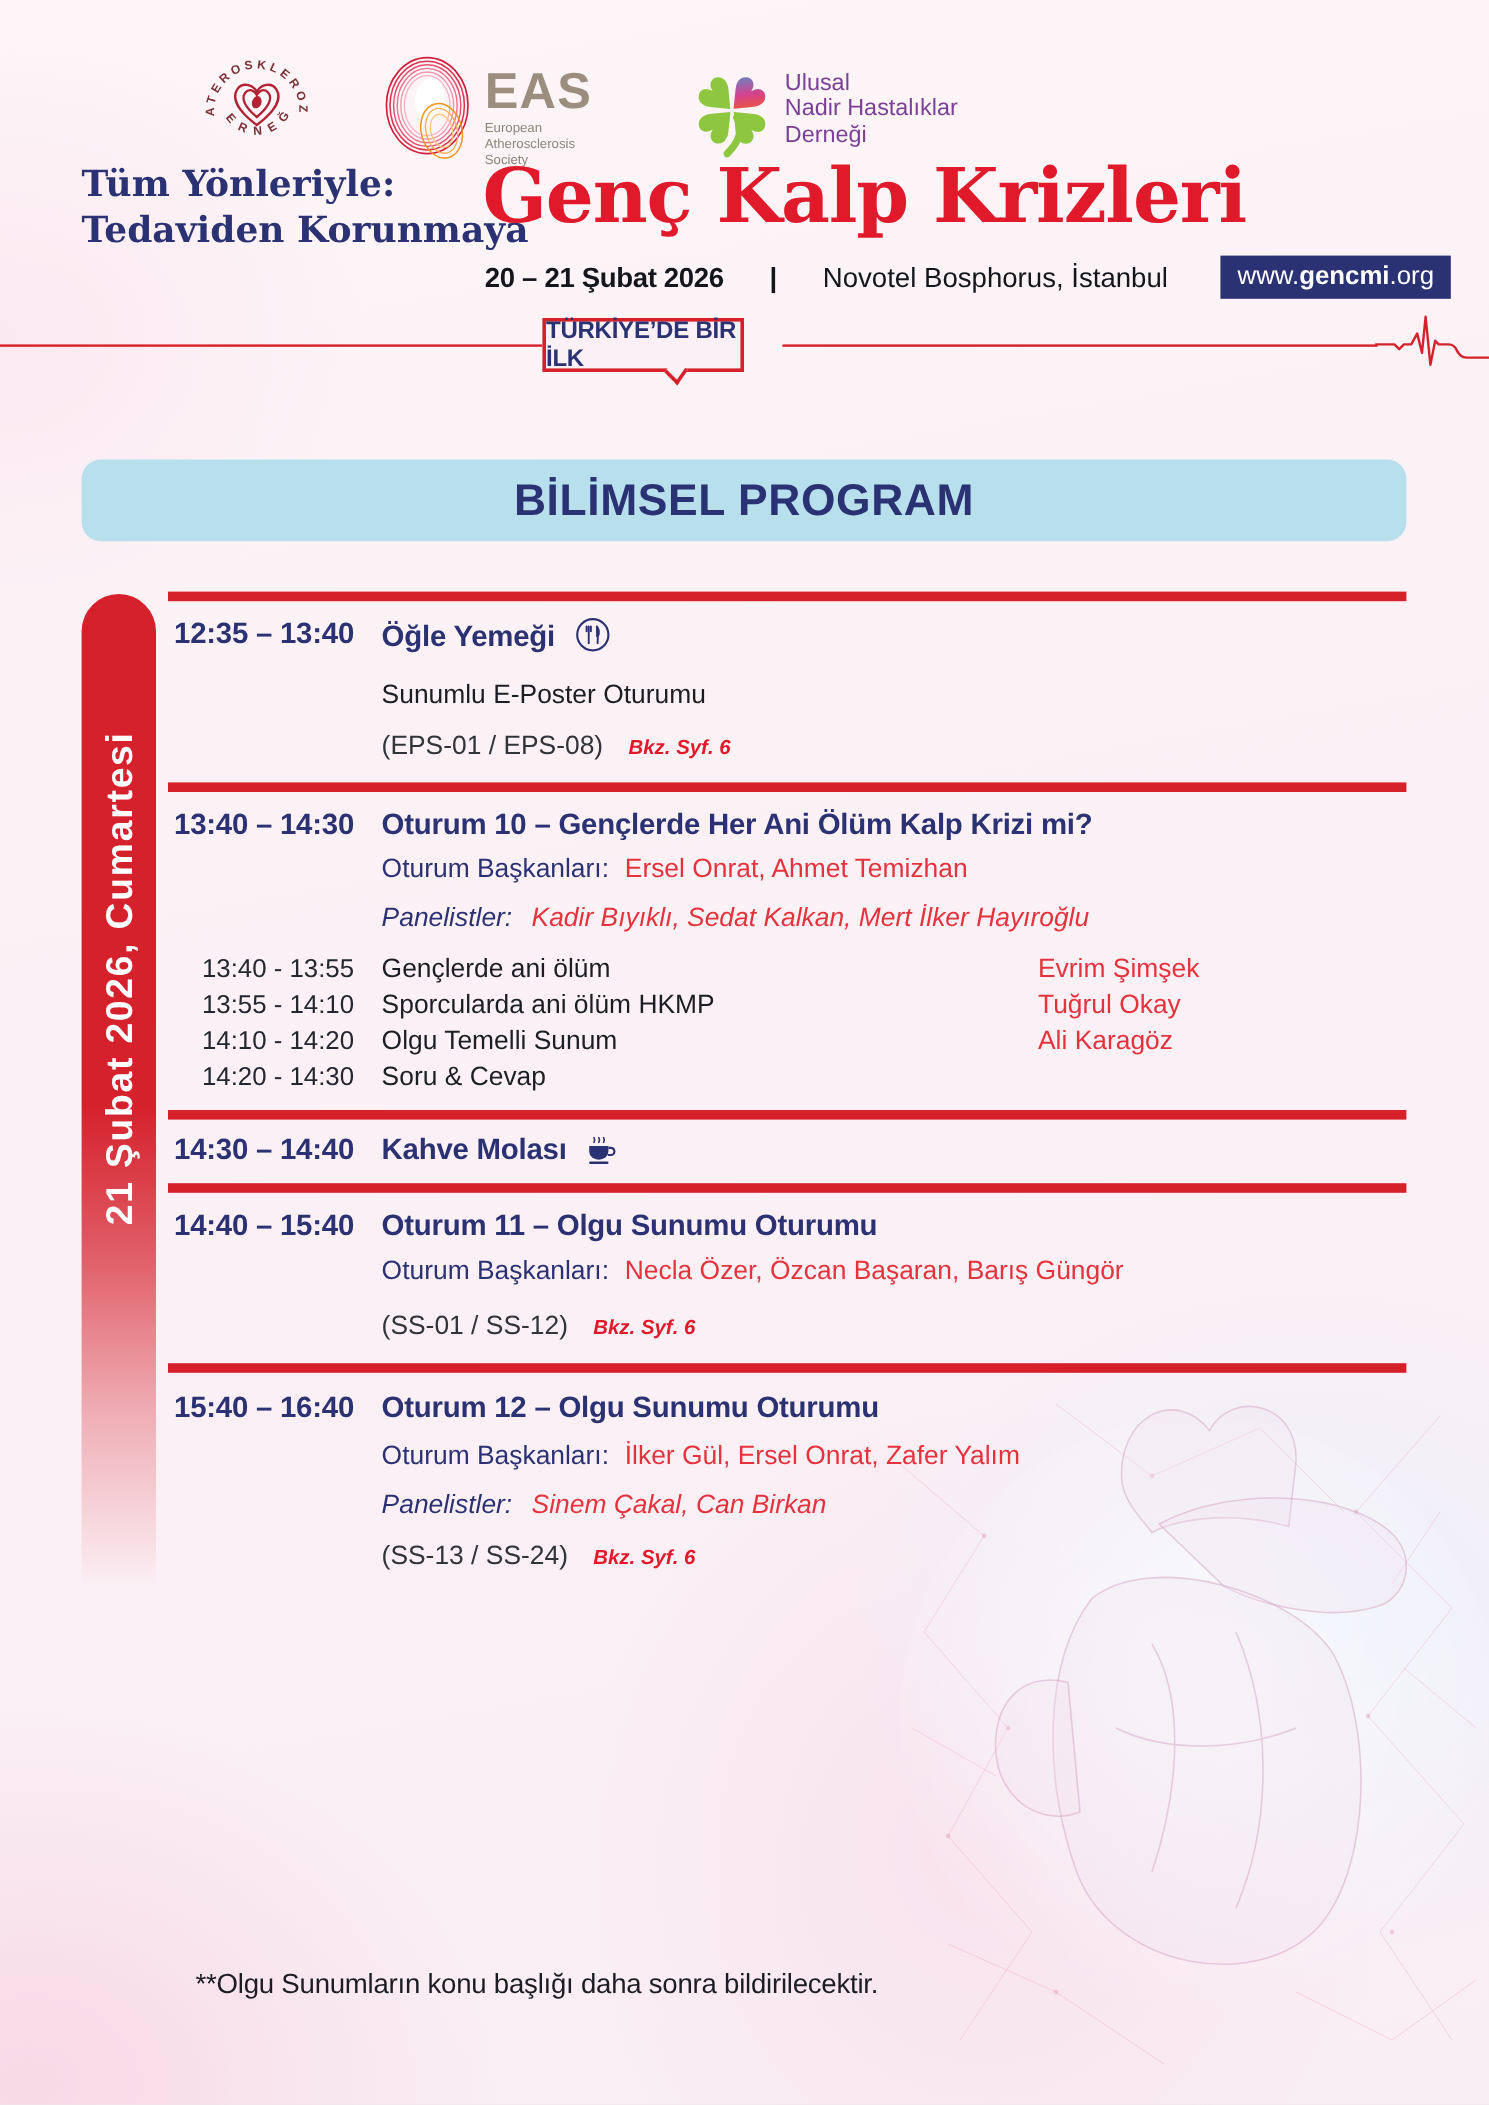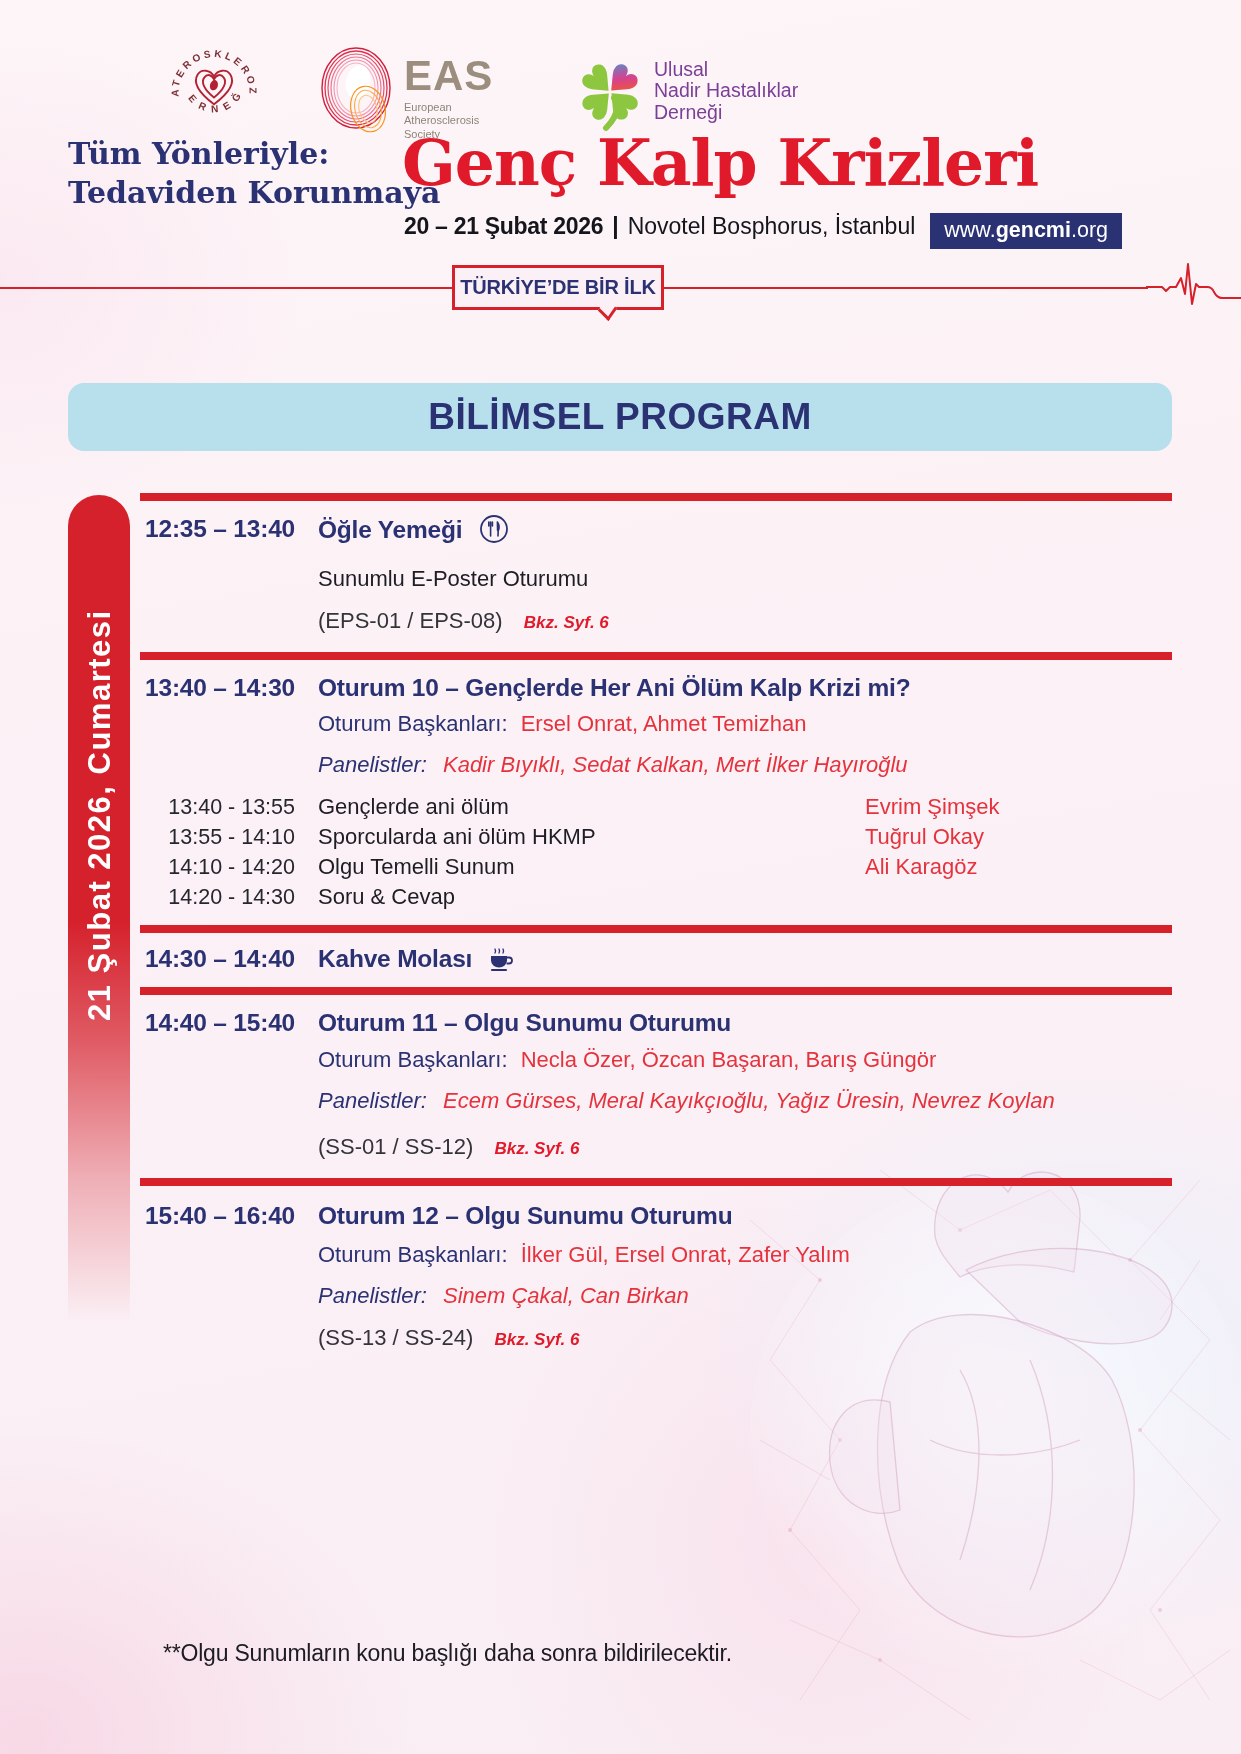--- a/index.html
+++ b/index.html
@@ -26,33 +26,33 @@
   .logo-ailevi { position:absolute; left:838px; top:64px; width:178px; height:56px;
     background:#3c4453; display:flex; align-items:center; gap:7px; padding:0 9px; }
   .ailevi-div { width:2px; height:38px; background:rgba(255,255,255,0.9); }
   .ailevi-text { color:#fff; font-size:10.5px; font-weight:700; line-height:1.32; letter-spacing:0.2px; white-space:nowrap; }
 
   
   .tagline { position:absolute; left:68px; top:134px; font-family:"DejaVu Serif", serif;
     font-weight:700; font-size:30px; line-height:39px; color:#2b3273; }
   .event-title { position:absolute; left:402px; top:126px; font-family:"DejaVu Serif", serif;
     font-weight:700; font-size:63px; color:#e01a2a; letter-spacing:-1px; white-space:nowrap; }
-  .date-row { position:absolute; left:404px; top:213px; display:flex; 
-    font-size:23px; color:#15151c; white-space:nowrap; }
+  .date-row { position:absolute; left:404px; top:213px; display:flex; align-items:center;
+    font-size:23px; color:#15151c; white-space:nowrap;gap:29px; }
   .date-bold { font-weight:700; letter-spacing:-0.3px; }
   .date-sep  { margin:0 9px; font-weight:700; }
   .site-box { margin-left:15px; background:#2b3273; color:#fff; padding:5px 14px 6px; font-size:21.5px; cursor:pointer; }
   .site-box b { font-weight:700; }
 
   
   .divider { position:absolute; left:0; top:262px; width:1241px; height:64px; }
   .d-line { position:absolute; top:25px; height:2px; background:#d6212b; }
   .d-left  { left:0; width:452px; }
   .d-right { left:652px; width:496px; }
-  .badge { position:absolute; left:452px; top:3px; width:212px; height:45px;
+  .badge { position:absolute; left:452px; top:3px; width:168px; height:45px;
     border:3px solid #d6212b; background:#fbf0f5; display:flex; align-items:center; justify-content:center;
     color:#2b3273; font-weight:700; font-size:20px; letter-spacing:-0.2px; }
   .badge-tail { position:absolute; right:46px; bottom:-10px; width:15px; height:15px;
     background:#fbf0f5; border-right:3px solid #d6212b; border-bottom:3px solid #d6212b;
     transform:rotate(45deg) skewX(10deg); }
   .ecg { position:absolute; left:1146px; top:-2px; }
 
   
   .band { position:absolute; left:68px; top:383px; width:1104px; height:68px;
     background:#b7dfec; border-radius:16px; display:flex; align-items:center; justify-content:center; }
@@ -344,27 +344,20 @@
           <div class="t">14:40 – 15:40</div>
           <div class="title">Oturum 11 – Olgu Sunumu Oturumu</div>
         </div>
         <div class="row s4-chairs">
           <div class="t"></div>
           <div>
             <span class="lbl">Oturum Başkanları:</span>
             <span class="names">Necla Özer, Özcan Başaran, Barış Güngör</span>
           </div>
         </div>
-        <div class="row s4-pan ital">
-          <div class="t"></div>
-          <div>
-            <span class="lbl">Panelistler:</span>
-            <span class="names">Ecem Gürses, Meral Kayıkçıoğlu, Yağız Üresin, Nevrez Koylan</span>
-          </div>
-        </div>
         <div class="row s4-code">
           <div class="t"></div>
           <div>
             <span class="code">(SS-01 / SS-12)</span>
             <span class="ref">Bkz. Syf. 6</span>
           </div>
         </div>
       </section>
 
       <div class="rule"></div>

